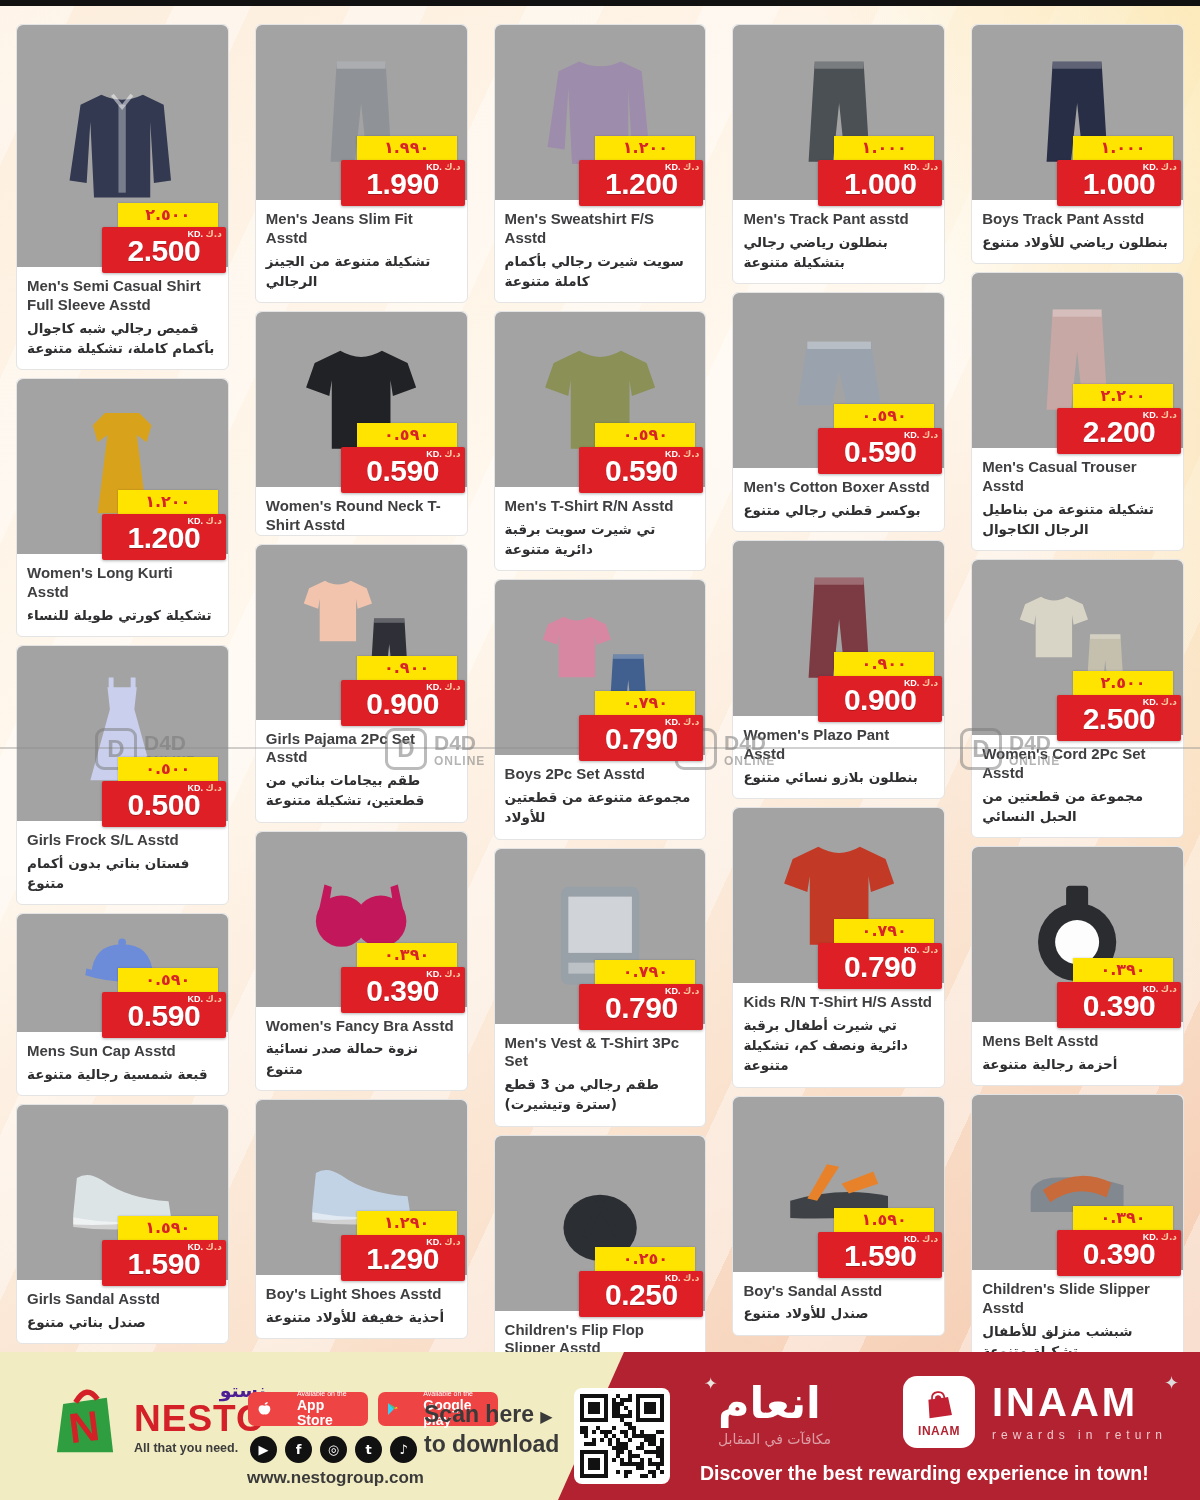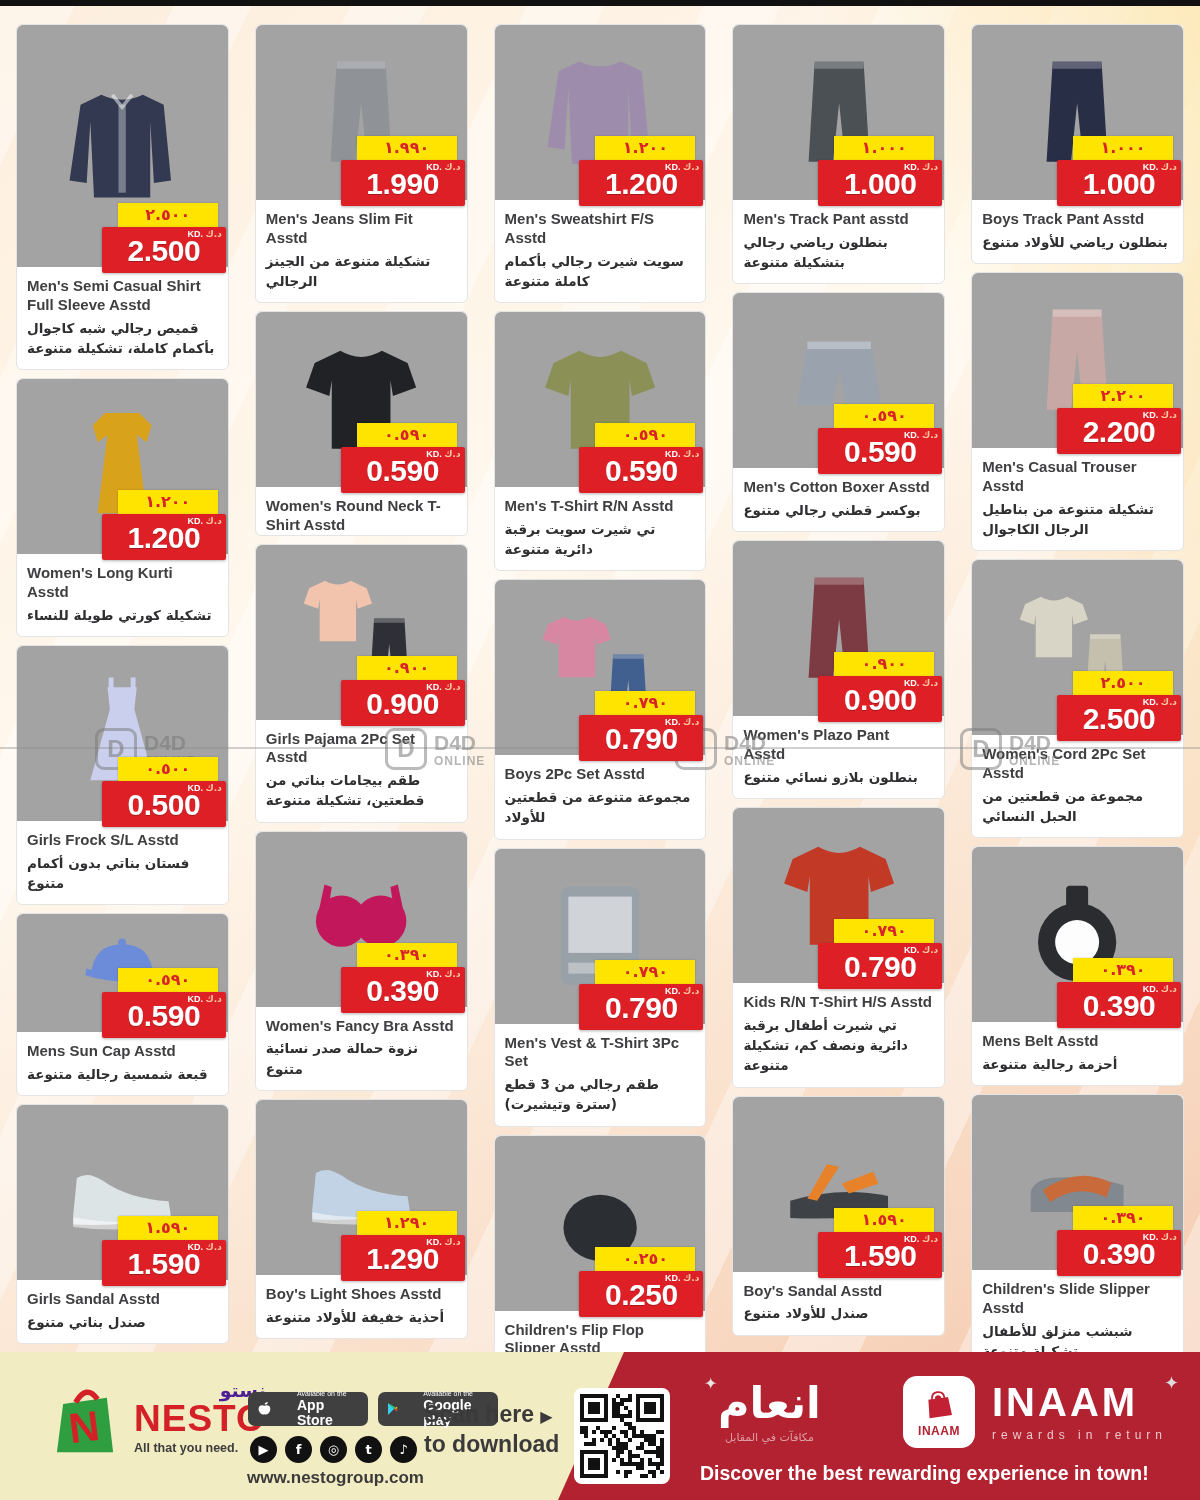--- a/index.html
+++ b/index.html
@@ -54,40 +54,40 @@
   .footer{position:absolute;top:1352px;left:0;width:1200px;height:148px;background:#f1ecc2;}
   .footer-red{position:absolute;inset:0;background:#b22231;
     clip-path:polygon(52% 0,100% 0,100% 100%,46.5% 100%);}
   .nesto{position:absolute;left:46px;top:24px;display:flex;align-items:center;gap:10px;z-index:2;}
   .nesto-bag{width:78px;height:84px;}
   .nesto-ar{color:#4c1d95;font-size:19px;font-weight:bold;text-align:right;
     font-family:"DejaVu Sans",sans-serif;line-height:1;}
   .nesto-word{color:#d42027;font-size:37px;font-weight:800;letter-spacing:1px;line-height:1.02;}
   .nesto-tag{color:#3c3c3c;font-size:12.5px;font-weight:bold;margin-top:3px;}
   .store-badges{position:absolute;left:248px;top:40px;display:flex;gap:10px;z-index:2;}
-  .sbadge{width:120px;height:34px;background:#404040;border-radius:7px;color:#fff;
+  .sbadge{width:120px;height:34px;background:#ef4444;border-radius:7px;color:#fff;
     display:flex;align-items:center;gap:24px;padding:0 8px;box-sizing:border-box;}
   .sbadge small{display:block;font-size:7px;line-height:1.1;}
   .sbadge b{display:block;font-size:14px;line-height:1.05;}
   .socials{position:absolute;left:250px;top:84px;display:flex;gap:8px;z-index:2;}
   .soc{width:27px;height:27px;border-radius:50%;background:#111;color:#fff;display:flex;
     align-items:center;justify-content:center;font-size:13px;font-weight:bold;
     font-family:"DejaVu Sans",sans-serif;}
   .url{position:absolute;left:247px;top:116px;font-size:17px;font-weight:bold;color:#3a3a3a;z-index:2;}
   .scan{position:absolute;left:424px;top:48px;z-index:2;color:#3a3a3a;font-weight:bold;
     font-size:23px;line-height:1.3;}
   .scan .arr{font-size:16px;}
   .qr-box{position:absolute;left:574px;top:36px;width:96px;height:96px;background:#fff;
     border-radius:8px;padding:6px;box-sizing:border-box;z-index:3;}
   .qr-box svg{width:100%;height:100%;}
   .inaam-ar{position:absolute;left:718px;top:30px;color:#fff;z-index:2;
     font-family:"DejaVu Sans",sans-serif;}
   .inaam-ar .big{font-size:43px;font-weight:bold;line-height:1;}
   .inaam-ar .spark{position:absolute;left:-14px;top:-8px;font-size:16px;color:#e8e6e0;}
-  .inaam-ar .tag{font-size:11px;letter-spacing:4px;color:rgba(255,255,255,.55);margin-top:6px;
+  .inaam-ar .tag{font-size:14px;letter-spacing:4px;color:rgba(255,255,255,.55);margin-top:6px;
     text-align:center;}
   .inaam-icon{position:absolute;left:903px;top:24px;width:72px;height:72px;background:#fff;
     border-radius:14px;z-index:2;display:flex;flex-direction:column;align-items:center;
     justify-content:center;gap:2px;}
   .inaam-icon svg{width:34px;height:36px;}
   .inaam-icon b{color:#b22231;font-size:12px;letter-spacing:.5px;}
   .inaam-word{position:absolute;left:992px;top:30px;color:#fff;z-index:2;}
   .inaam-word .wm-main{font-size:40px;font-weight:800;letter-spacing:3px;line-height:1;}
   .inaam-word .spark2{position:absolute;right:-12px;top:-10px;font-size:18px;color:#dcdcdc;}
   .inaam-word .sub{font-size:12px;letter-spacing:5px;color:rgba(255,255,255,.75);margin-top:6px;}

